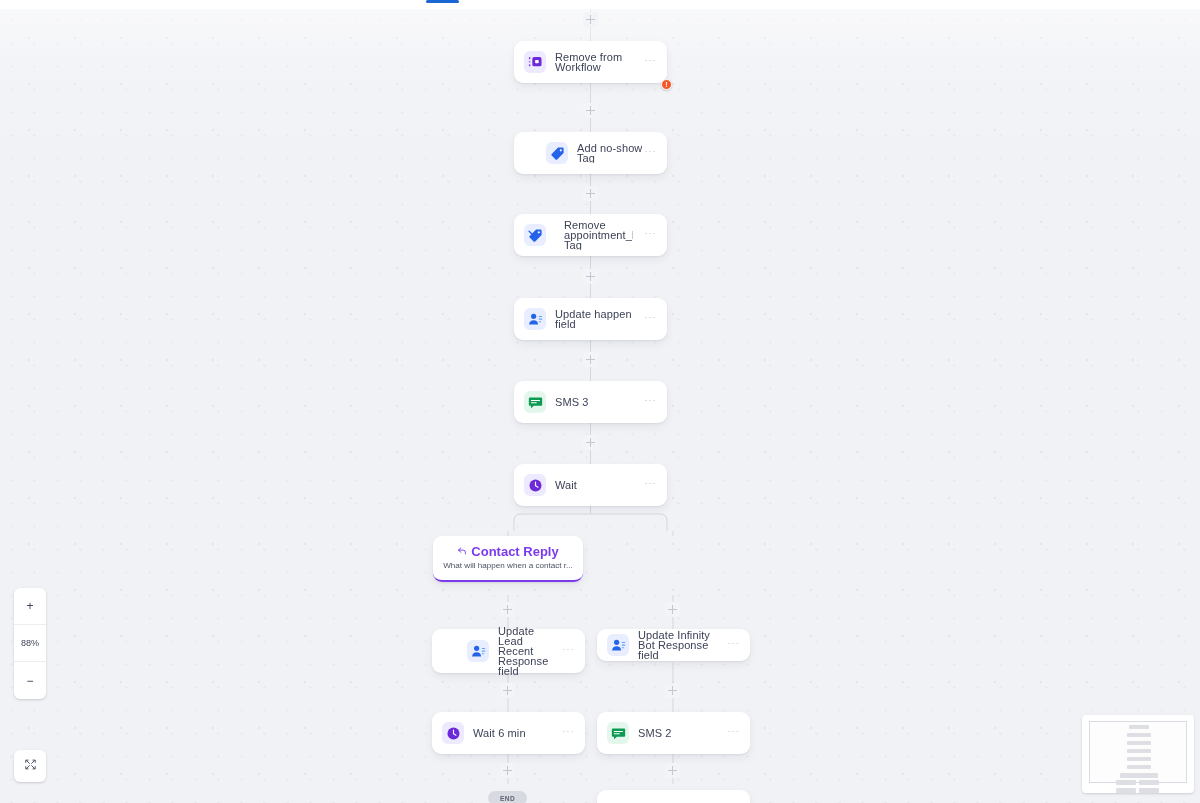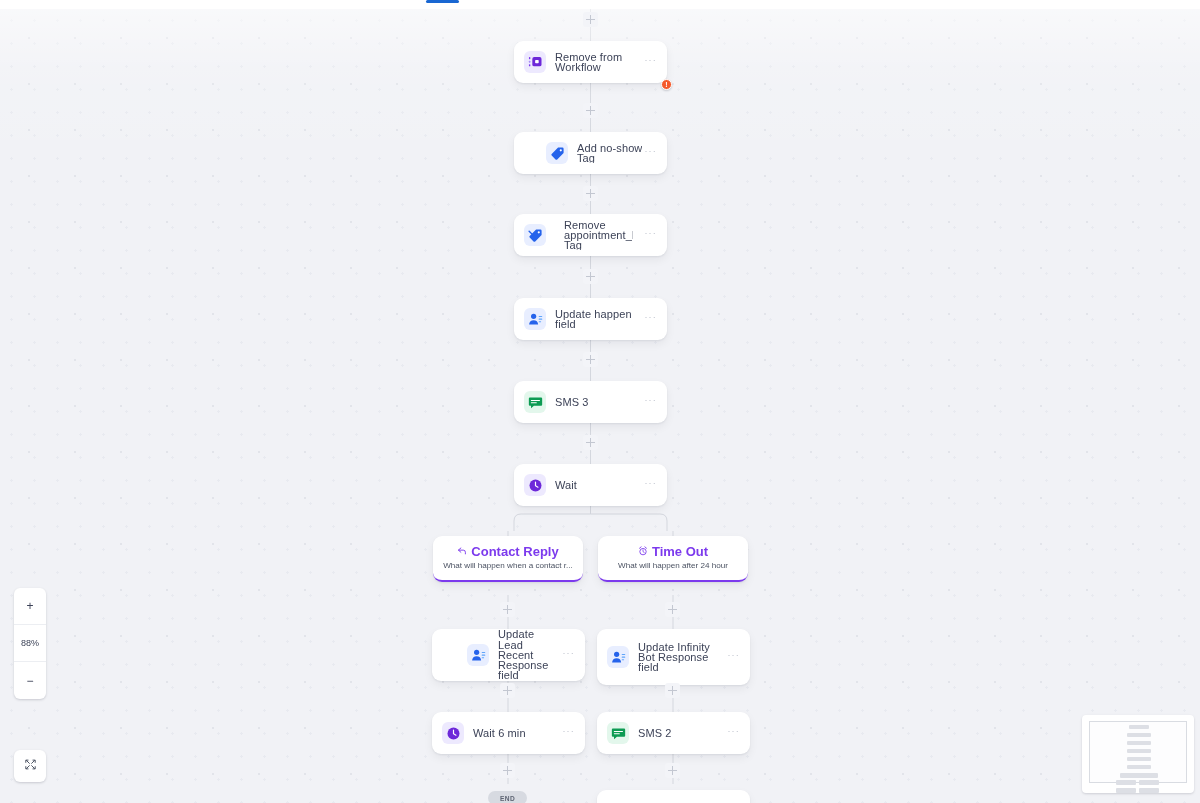--- a/index.html
+++ b/index.html
@@ -416,38 +416,24 @@
           <svg width="10" height="10" viewBox="0 0 16 16">
             <path d="M6.2 3.2 L2.2 6.6 L6.2 10" stroke="#7c3aed" stroke-width="1.5" fill="none" stroke-linecap="round" stroke-linejoin="round"></path>
             <path d="M2.6 6.6 H10 A3.4 3.4 0 0 1 13.4 10 V12.6" stroke="#7c3aed" stroke-width="1.5" fill="none" stroke-linecap="round"></path>
           </svg>
         </span>
         <span>Contact Reply</span>
       </div>
       <div class="bsub">What will happen when a contact r...</div>
     </div>
 
-    <div class="branch" style="left:598px; top:527px;">
-      <div class="bhead">
-        <span>
-          <svg width="10" height="10" viewBox="0 0 16 16">
-            <circle cx="8" cy="9" r="5.1" stroke="#7c3aed" stroke-width="1.4" fill="none"></circle>
-            <path d="M8 6.2 V9 L10 10.4" stroke="#7c3aed" stroke-width="1.3" stroke-linecap="round" fill="none"></path>
-            <path d="M2.4 3.6 L5 1.4" stroke="#7c3aed" stroke-width="1.4" stroke-linecap="round"></path>
-            <path d="M13.6 3.6 L11 1.4" stroke="#7c3aed" stroke-width="1.4" stroke-linecap="round"></path>
-          </svg>
-        </span>
-        <span>Time Out</span>
-      </div>
-      <div class="bsub">What will happen after 24 hour</div>
-    </div>
 
     <div class="plus" style="left:500px; top:593px;"></div>
 
-    <div class="node" style="left:432px; top:620px; height:52px;padding-left:35px;">
+    <div class="node" style="left:432px; top:620px; height:44px;padding-left:35px;">
       <span class="ico tint-blue">
         <svg width="15" height="15" viewBox="0 0 16 16">
           <circle cx="6" cy="4.6" r="2.8" fill="#2563eb"></circle>
           <path d="M1.2 13.4 C1.2 10.4 3.4 8.8 6 8.8 C8.6 8.8 10.8 10.4 10.8 13.4 Z" fill="#2563eb"></path>
           <rect x="11.4" y="4.2" width="3.8" height="1.2" rx="0.6" fill="#60a5fa"></rect>
           <rect x="11.4" y="7" width="3.8" height="1.2" rx="0.6" fill="#60a5fa"></rect>
           <rect x="11.4" y="9.8" width="2.6" height="1.2" rx="0.6" fill="#60a5fa"></rect>
         </svg>
       </span>
       <span class="ntext two-line">Update Lead Recent Response field</span>
@@ -466,21 +452,21 @@
       <span class="ntext">Wait 6 min</span>
       <span class="dots">···</span>
     </div>
 
     <div class="plus" style="left:500px; top:754px;"></div>
 
     <div class="end-pill" style="left:488px; top:782px;">END</div>
 
     <div class="plus" style="left:665px; top:593px;"></div>
 
-    <div class="node" style="left:597px; top:620px; height:56px;">
+    <div class="node" style="left:597px; top:620px; height:32px;">
       <span class="ico tint-blue">
         <svg width="15" height="15" viewBox="0 0 16 16">
           <circle cx="6" cy="4.6" r="2.8" fill="#2563eb"></circle>
           <path d="M1.2 13.4 C1.2 10.4 3.4 8.8 6 8.8 C8.6 8.8 10.8 10.4 10.8 13.4 Z" fill="#2563eb"></path>
           <rect x="11.4" y="4.2" width="3.8" height="1.2" rx="0.6" fill="#60a5fa"></rect>
           <rect x="11.4" y="7" width="3.8" height="1.2" rx="0.6" fill="#60a5fa"></rect>
           <rect x="11.4" y="9.8" width="2.6" height="1.2" rx="0.6" fill="#60a5fa"></rect>
         </svg>
       </span>
       <span class="ntext two-line">Update Infinity Bot Response field</span>

